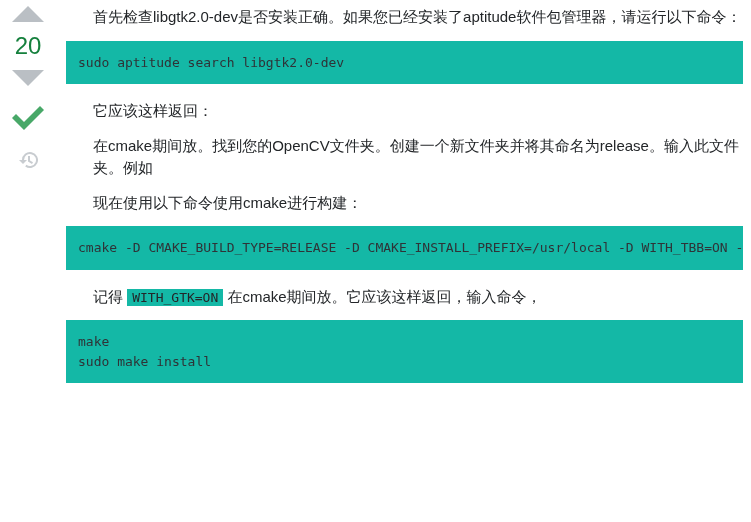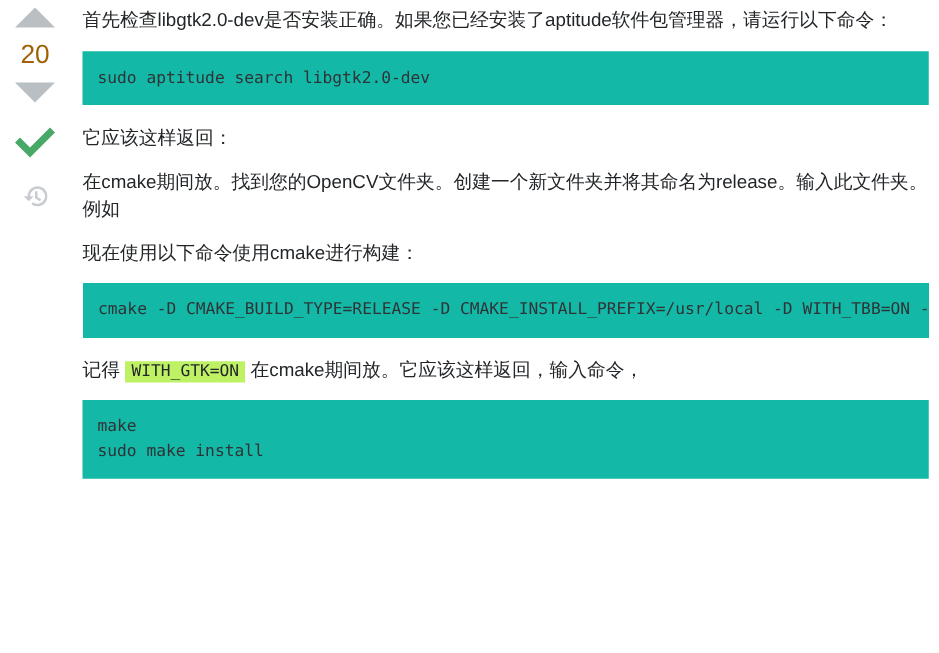--- a/index.html
+++ b/index.html
@@ -23,57 +23,58 @@
     }
     .arrow-up, .arrow-down {
       width: 0; height: 0;
       border-left: 16px solid transparent;
       border-right: 16px solid transparent;
       cursor: pointer;
     }
     .arrow-up { border-bottom: 16px solid #babfc4; }
     .arrow-down { border-top: 16px solid #babfc4; }
     .score {
-      font-size: 21px;
-      color: #a16207;
+      font-size: 24px;
+      color: #15803d;
       padding: 4px 0;
     }
     .check {
       color: #2e7d32;
       margin-top: 8px;
     }
     .history {
       color: #c8ccd0;
       margin-top: 6px;
     }
     .content {
       flex: 1;
       padding: 6px 8px 0 10px;
       min-width: 0;
     }
     .para {
       margin-bottom: 12px;
       line-height: 1.5;
+      margin-left: 27px;
     }
     pre {
       background: #14b8a6;
       padding: 12px;
       font-family: Consolas, Menlo, monospace;
       font-size: 13px;
       line-height: 1.5;
       margin-bottom: 16px;
       overflow-x: auto;
       white-space: pre;
       color: #2f3337;
     }
     pre::-webkit-scrollbar { height: 10px; }
     pre::-webkit-scrollbar-thumb { background: #c8ccd0; border-radius: 5px; }
     pre::-webkit-scrollbar-track { background: transparent; }
     code.inline {
-      background: #bef264;
+      background: #14b8a6;
       font-family: Consolas, Menlo, monospace;
       font-size: 13px;
       padding: 1px 5px;
     }
   </style>
 </head>
 <body>
 
 <div class="container">
   <div class="vote-col">

